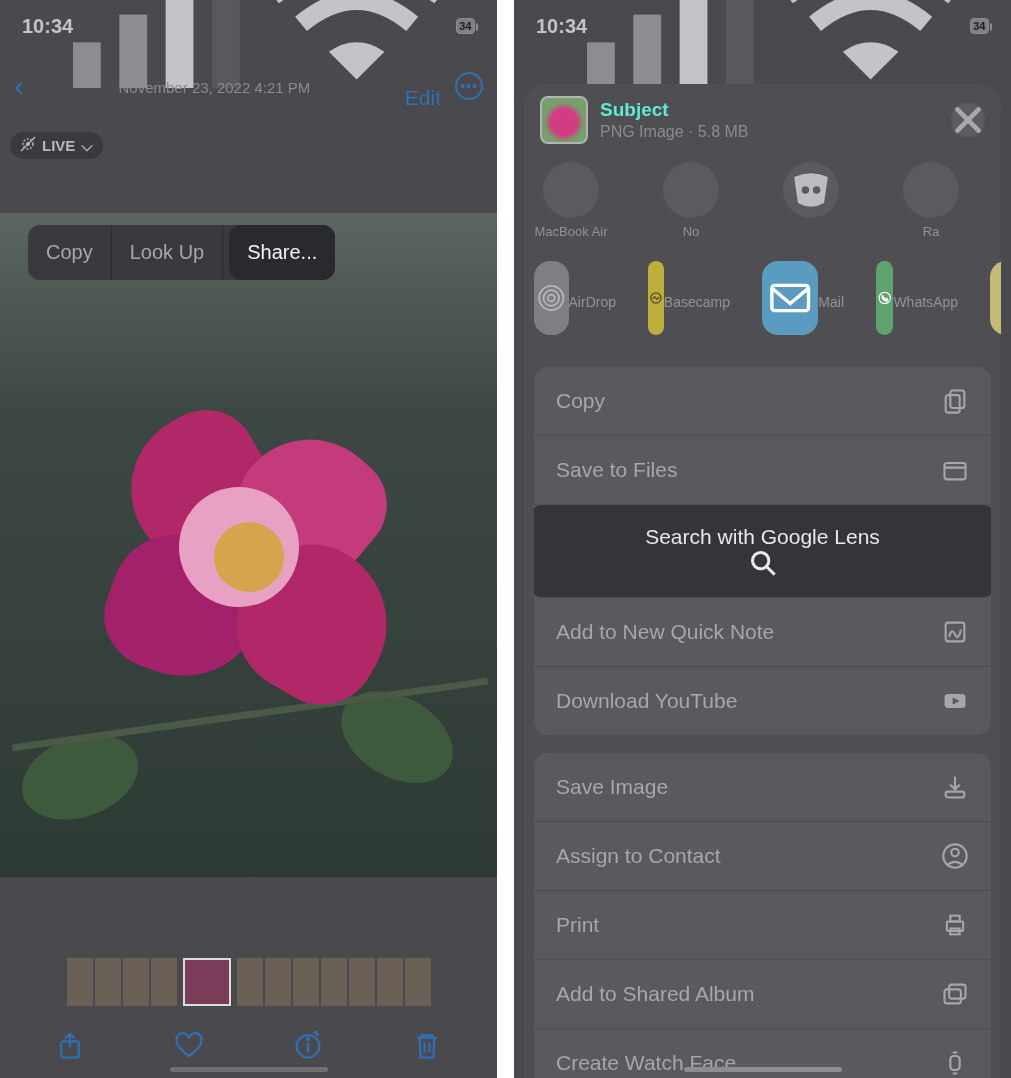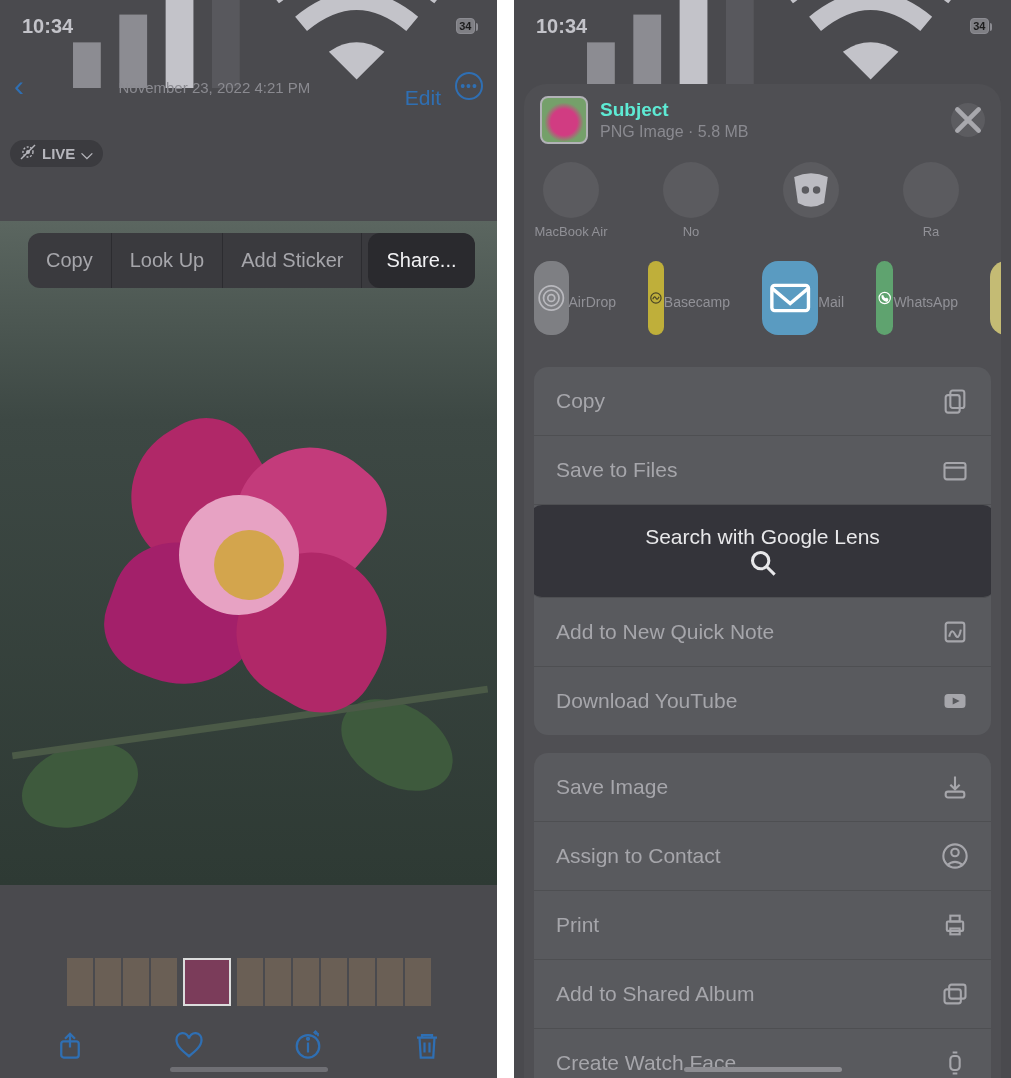--- a/index.html
+++ b/index.html
@@ -53,21 +53,21 @@
   .title-block .sub { font-size:15px;color:#8a8a90;margin-top:2px; }
   .nav-right { display:flex;align-items:center;gap:14px; }
   .edit-link { color:#2f6fb3;font-size:21px;margin-top:24px; }
   .more-btn {
     width:28px;height:28px;border:2px solid #2f6fb3;border-radius:50%;
     display:flex;align-items:center;justify-content:center;color:#2f6fb3;font-size:14px;letter-spacing:1px;
   }
   .live-pill{
     display:inline-flex;align-items:center;gap:6px;
     background:#3b3b3f;color:#b6b6bc;border-radius:14px;
-    padding:4px 10px;font-size:15px;font-weight:600;margin-left:10px;margin-top:20px;
+    padding:4px 10px;font-size:15px;font-weight:600;margin-left:10px;margin-top:12px;
   }
   
   .photo {
     position:relative;margin-top:54px;width:100%;height:664px;
     background:linear-gradient(#5b6660 0%, #3d4844 30%, #2e3a34 100%);
     overflow:hidden;
   }
   .flower {
     position:absolute;left:50%;top:50%;transform:translate(-50%,-46%);
     width:300px;height:300px;
@@ -184,21 +184,20 @@
       <div class="petal" style="right:20px;top:30px;width:140px;height:140px;transform:rotate(40deg);background:#c33b7b;"></div>
       <div class="petal" style="left:10px;bottom:30px;width:150px;height:140px;transform:rotate(200deg);background:#a3206a;"></div>
       <div class="petal" style="right:10px;bottom:10px;width:150px;height:150px;transform:rotate(120deg);"></div>
       <div class="petal" style="left:80px;top:80px;width:120px;height:120px;background:#e7a2c3;border-radius:50%;"></div>
       <div class="center"></div>
     </div>
 
     <div class="ctx-menu">
       <div class="ctx-item">Copy</div>
       <div class="ctx-item">Look Up</div>
-      <div class="ctx-item">Add Sticker</div>
       <div class="ctx-item hl">Share...</div>
     </div>
   </div>
 
   <div class="thumbs">
     <div class="thumb"></div>
     <div class="thumb"></div>
     <div class="thumb"></div>
     <div class="thumb"></div>
     <div class="thumb sel"></div>

